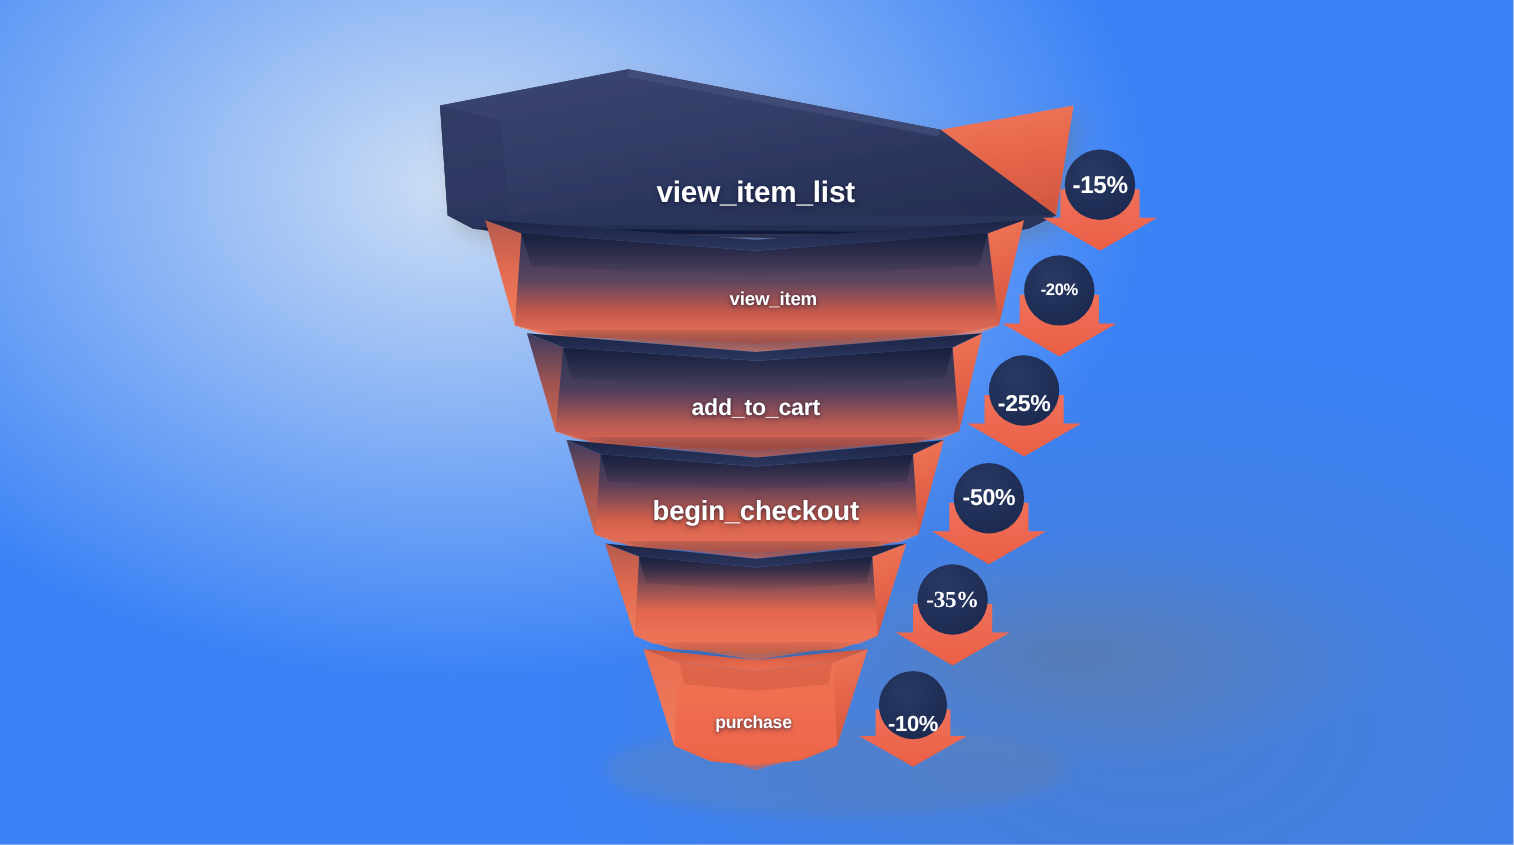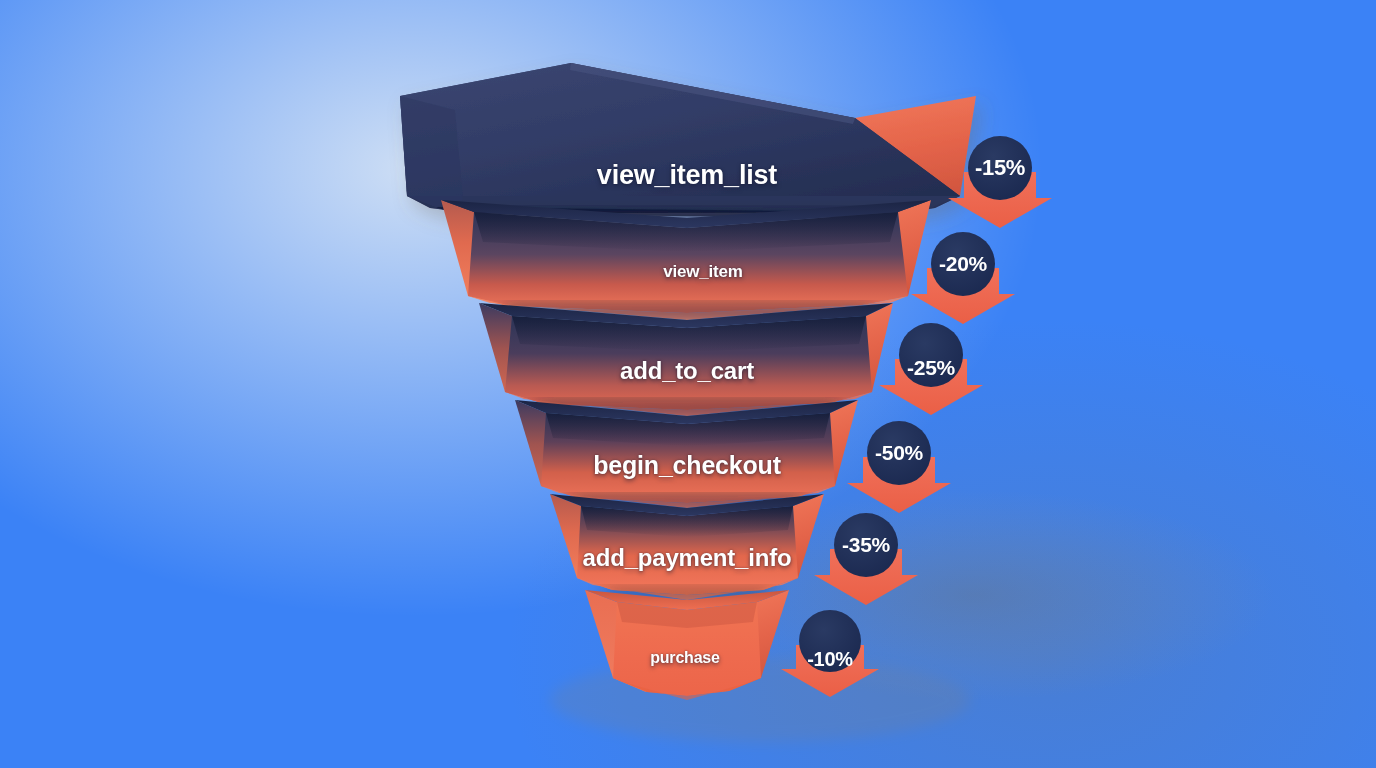--- a/index.html
+++ b/index.html
@@ -273,25 +273,24 @@
       <circle cx="866" cy="545" r="32" fill="url(#circGrad)"></circle>
     </g>
     <g>
       <path d="M796,645 L864,645 L864,669 L879,669 L830,697 L781,669 L796,669 Z" fill="url(#arrowGrad)"></path>
       <circle cx="830" cy="641" r="31" fill="url(#circGrad)"></circle>
     </g>
   </svg>
 
   <div class="stage-label" style="left:687px; top:175px; font-size:27px;">view_item_list</div>
   <div class="stage-label" style="left:683px; top:272px; font-size:17px;margin-left:20px;">view_item</div>
-  <div class="stage-label" style="left:687px; top:371px; font-size:24px;text-align:right;">add_to_cart</div>
+  <div class="stage-label" style="left:687px; top:371px; font-size:21px;text-align:right;">add_to_cart</div>
   <div class="stage-label" style="left:687px; top:465px; font-size:25px;">begin_checkout</div>
-  <div class="stage-label" style="left:687px; top:558px; font-size:24px;">add_payment_info</div>
   <div class="stage-label" style="left:685px; top:658px; font-size:16px;">purchase</div>
 
   <div class="badge-label" style="left:1000px; top:168px; font-size:22px;">-15%</div>
-  <div class="badge-label" style="left:963px; top:264px; font-size:21px;">-20%</div>
+  <div class="badge-label" style="left:963px; top:264px; font-size:15px;">-20%</div>
   <div class="badge-label" style="left:931px; top:368px; font-size:21px;">-25%</div>
   <div class="badge-label" style="left:899px; top:453px; font-size:21px;">-50%</div>
-  <div class="badge-label" style="left:866px; top:545px; font-size:21px;">-35%</div>
+  <div class="badge-label" style="left:866px; top:545px; font-size:21px;font-family:Liberation Serif, serif;">-35%</div>
   <div class="badge-label" style="left:830px; top:641px; font-size:20px;margin-top:18px;">-10%</div>
 
 </div>
 
 </body></html>

